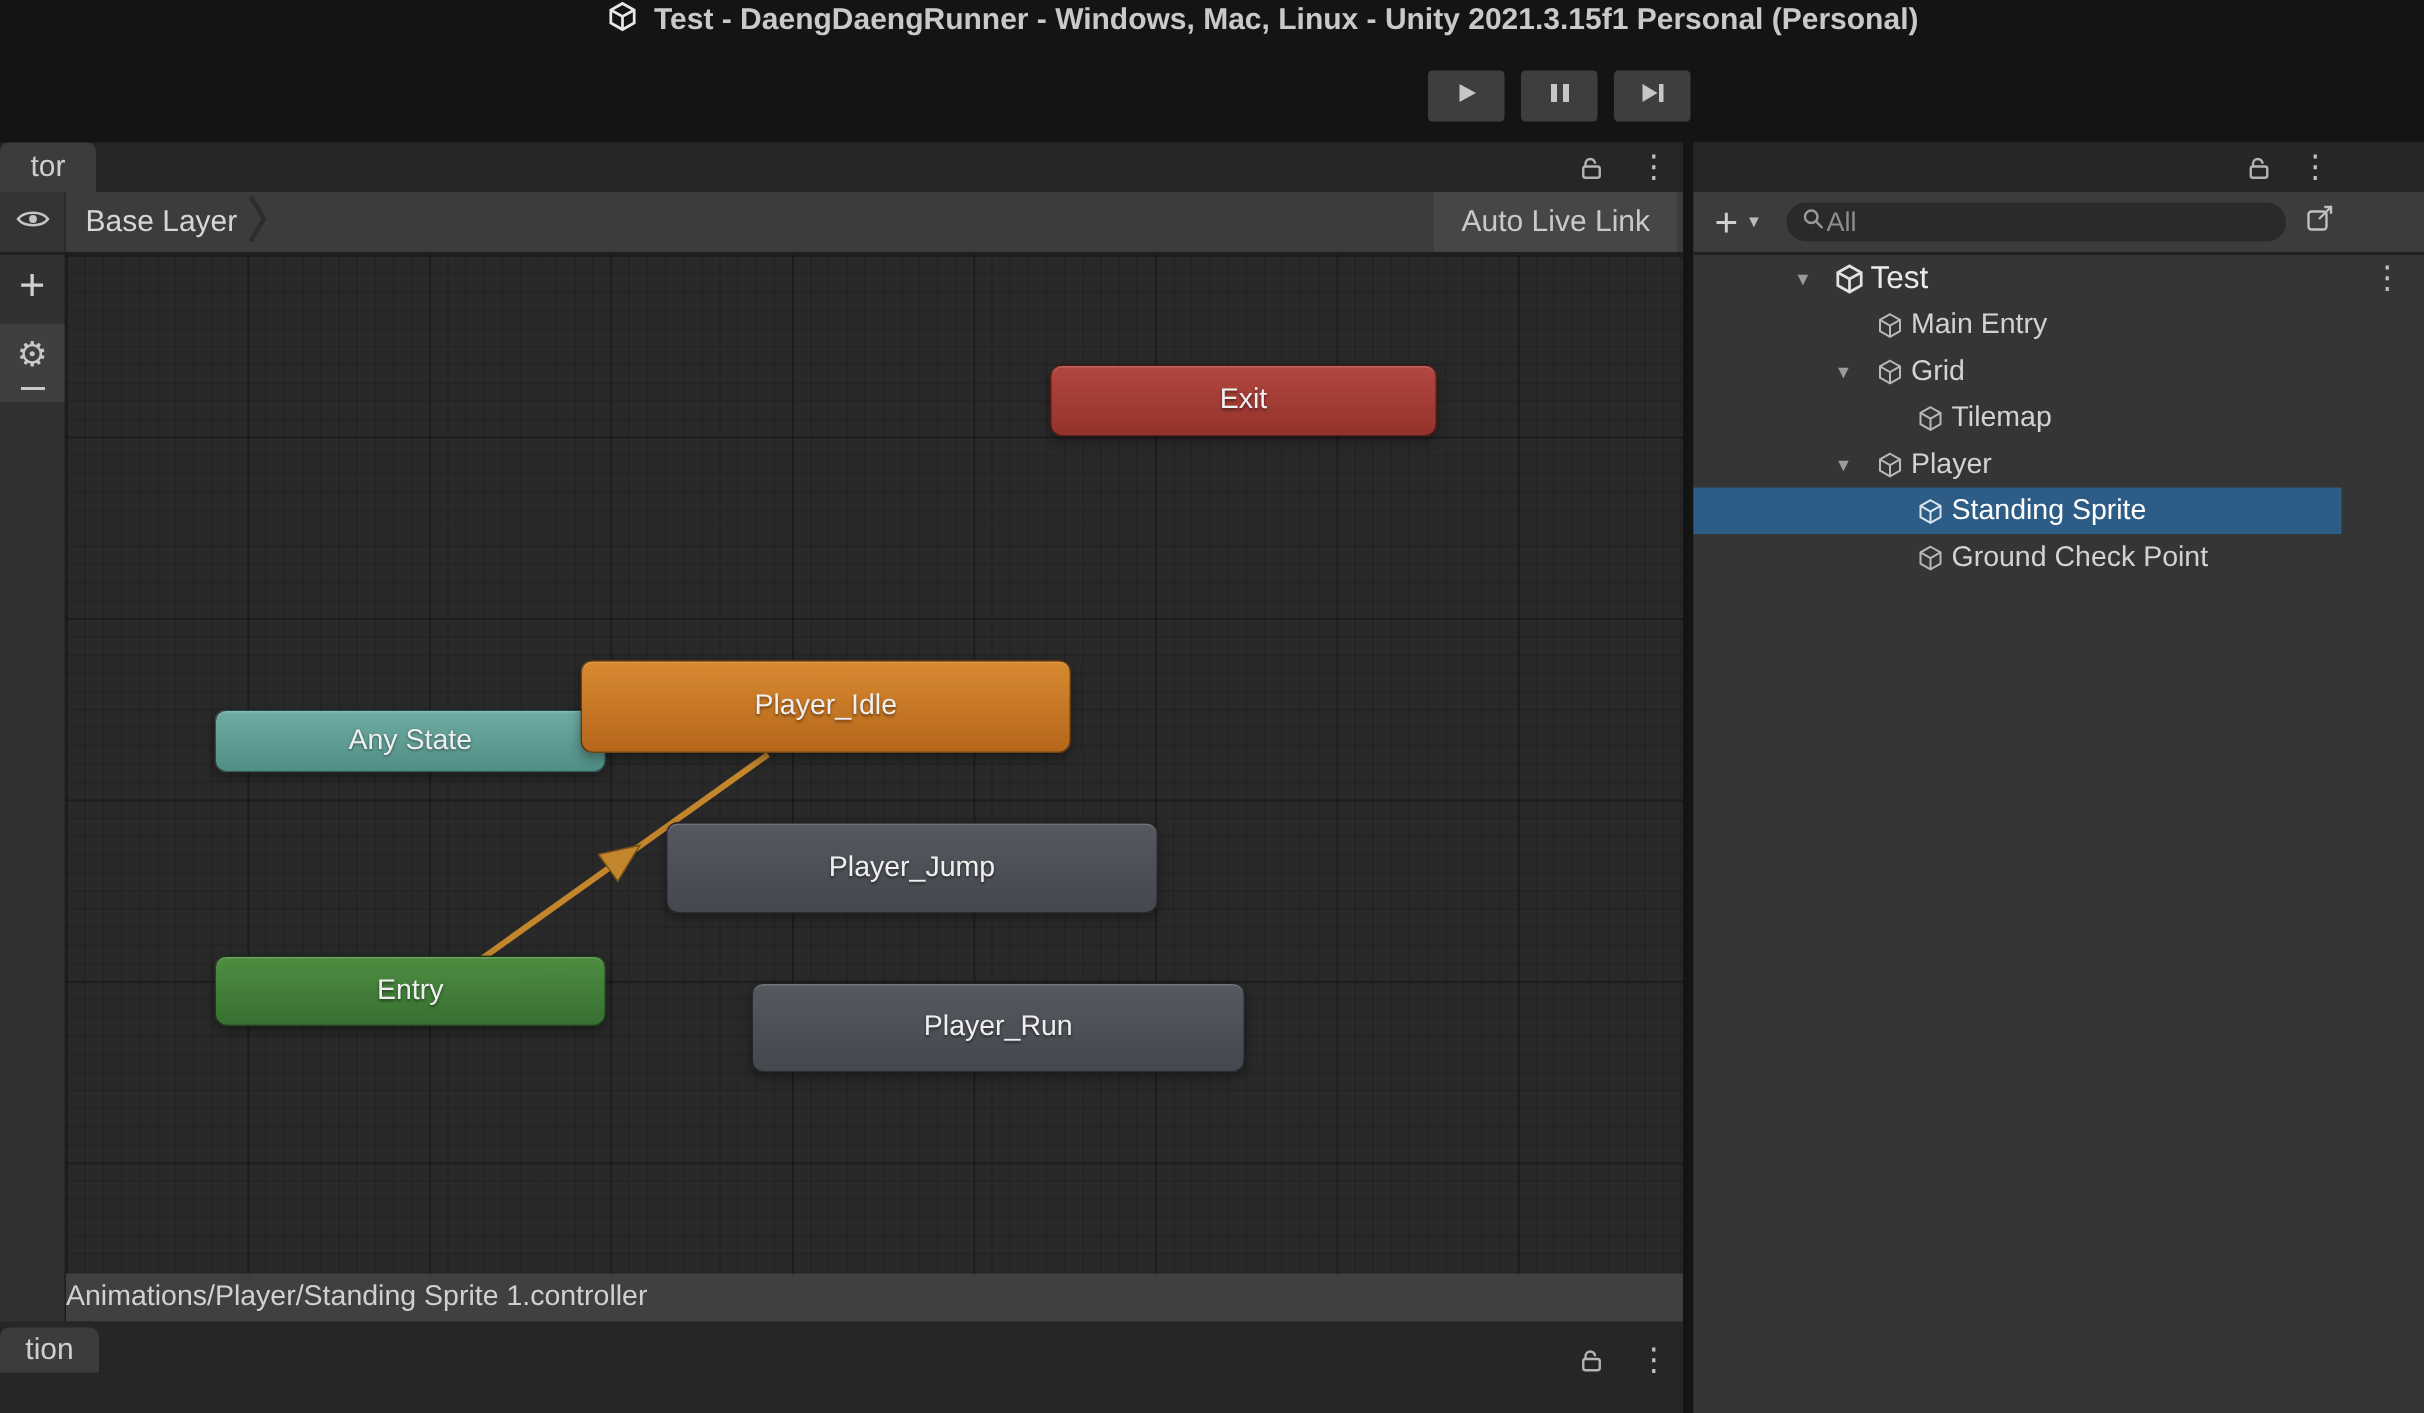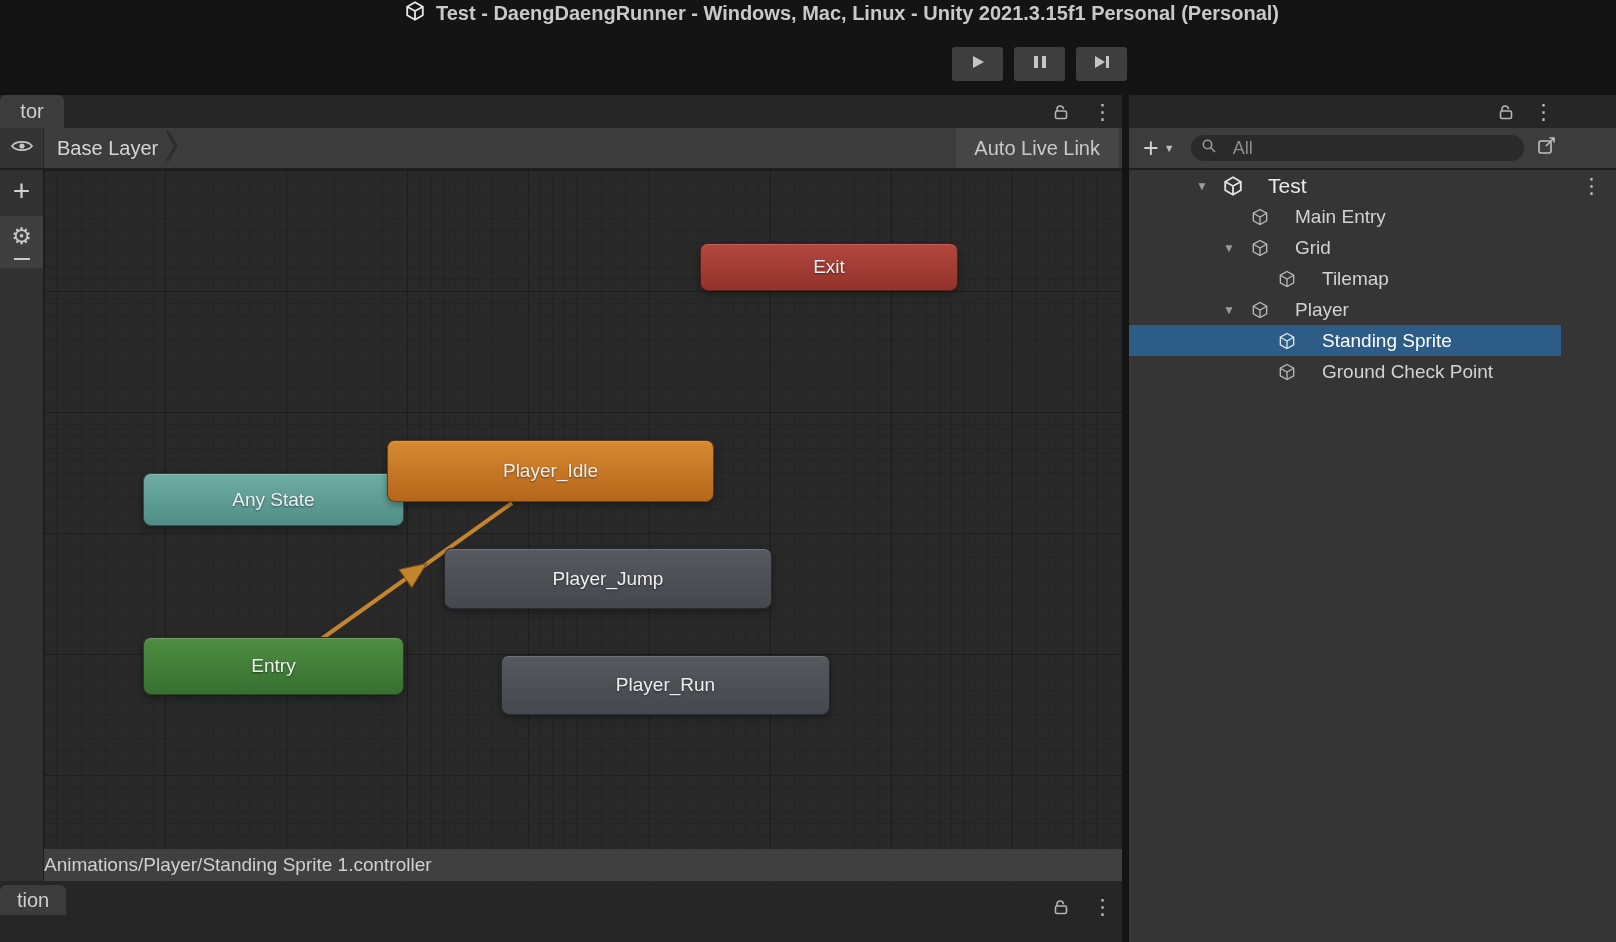--- a/index.html
+++ b/index.html
@@ -43,53 +43,53 @@
       linear-gradient(rgba(0,0,0,0.10) 1px, transparent 1px),
       linear-gradient(90deg, rgba(0,0,0,0.10) 1px, transparent 1px);
     background-size:121px 121px, 121px 121px, 12.1px 12.1px, 12.1px 12.1px;
     overflow:hidden; }
   .transitions-svg { position:absolute; top:0; left:0; z-index:1; }
   .node { position:absolute; z-index:2; border-radius:8px; display:flex; align-items:center; justify-content:center;
     color:#EFEFEF; font-size:19px; text-shadow:0 1px 2px rgba(0,0,0,0.5);
     border:1px solid rgba(0,0,0,0.5); box-shadow:0 3px 7px rgba(0,0,0,0.35), inset 0 1px 0 rgba(255,255,255,0.16); cursor:pointer; }
   .n-exit  { left:656px; top:73px;  width:258px; height:48px; background:linear-gradient(#B2473E,#93322B); }
   .n-idle  { left:343px; top:270px; width:327px; height:62px; background:linear-gradient(#D78A31,#B5661A); }
-  .n-any   { left:99px;  top:303px; width:261px; height:53px; background:linear-gradient(#6FACA4,#4F8E86); }
+  .n-any   { left:99px;  top:303px; width:261px; height:42px; background:linear-gradient(#6FACA4,#4F8E86); }
   .n-jump  { left:400px; top:378px; width:328px; height:61px; background:linear-gradient(#565960,#44474D); }
-  .n-entry { left:99px;  top:467px; width:261px; height:58px; background:linear-gradient(#4E8D41,#377031); }
+  .n-entry { left:99px;  top:467px; width:261px; height:47px; background:linear-gradient(#4E8D41,#377031); }
   .n-run   { left:457px; top:485px; width:329px; height:60px; background:linear-gradient(#565960,#44474D); }
 
   .graph-status { position:absolute; left:0; right:0; bottom:0; height:32px; background:rgba(66,66,66,0.92); z-index:3;
     display:flex; align-items:center; justify-content:flex-start; padding-right:12px; color:#D0D0D0; font-size:19px; }
 
   .bottom-strip { position:absolute; left:0; right:0; bottom:0; height:61px; background:#262626; }
   .tab-animation { position:absolute; left:0; top:4px; width:66px; height:30px; background:#3C3C3C; border-radius:6px 6px 0 0;
     color:#CFCFCF; font-size:20px; display:flex; align-items:center; justify-content:center; cursor:pointer; }
 
   
   .hierarchy-panel { position:absolute; top:95px; left:1129px; right:0; bottom:0; background:#353535; }
   .tab-hierarchy { left:0; width:188px; }
   .h-toolbar { position:absolute; top:33px; left:0; right:0; height:42px; background:#3C3C3C; border-bottom:2px solid #1F1F1F;
     display:flex; align-items:center; padding:0 58px 0 10px; }
   .add-btn { display:flex; align-items:center; gap:5px; cursor:pointer; padding:0 4px; }
   .add-plus { color:#D0D0D0; font-size:27px; line-height:1; }
   .add-caret { color:#BBBBBB; font-size:11px; }
-  .search-box { flex:1; margin:0 12px; height:26px; background:#2A2A2A; border-radius:13px; display:flex; align-items:center; padding:0 10px; gap:16px; }
+  .search-box { flex:1; margin:0 12px; height:26px; background:#2A2A2A; border-radius:13px; display:flex; align-items:center; padding:0 10px; gap:1px; }
   .search-box input { flex:1; background:transparent; border:0; outline:none; color:#CFCFCF; font-size:18px; font-family:"Liberation Sans", sans-serif; }
   .search-box input::placeholder { color:#8E8E8E; }
   .expand-icon { cursor:pointer; }
 
   .tree { position:absolute; top:75px; left:0; right:0; bottom:0; background:#353535; font-size:19px; color:#D2D2D2; }
   .trow { height:31px; display:flex; align-items:center; cursor:pointer; }
   .trow.d0 { padding-left:67px; }
   .trow.d1 { padding-left:94px; }
   .trow.d2 { padding-left:121px; }
   .arrow-slot { width:26px; display:flex; align-items:center; color:#9B9B9B; font-size:12px; }
   .obj-icon { width:22px; height:22px; display:flex; align-items:center; justify-content:center; }
-  .trow .lbl { margin-left:24px; white-space:nowrap; }
+  .trow .lbl { margin-left:3px; white-space:nowrap; }
   .trow.root .lbl { font-size:21px; color:#EAEAEA; }
   .trow.selected { background:#2D5C87; width:432px; color:#FFFFFF; }
   .row-kebab { margin-left:auto; margin-right:14px; }
 </style>
 </head>
 <body>
 
 <div id="stage">
 
   <div class="top-area">

